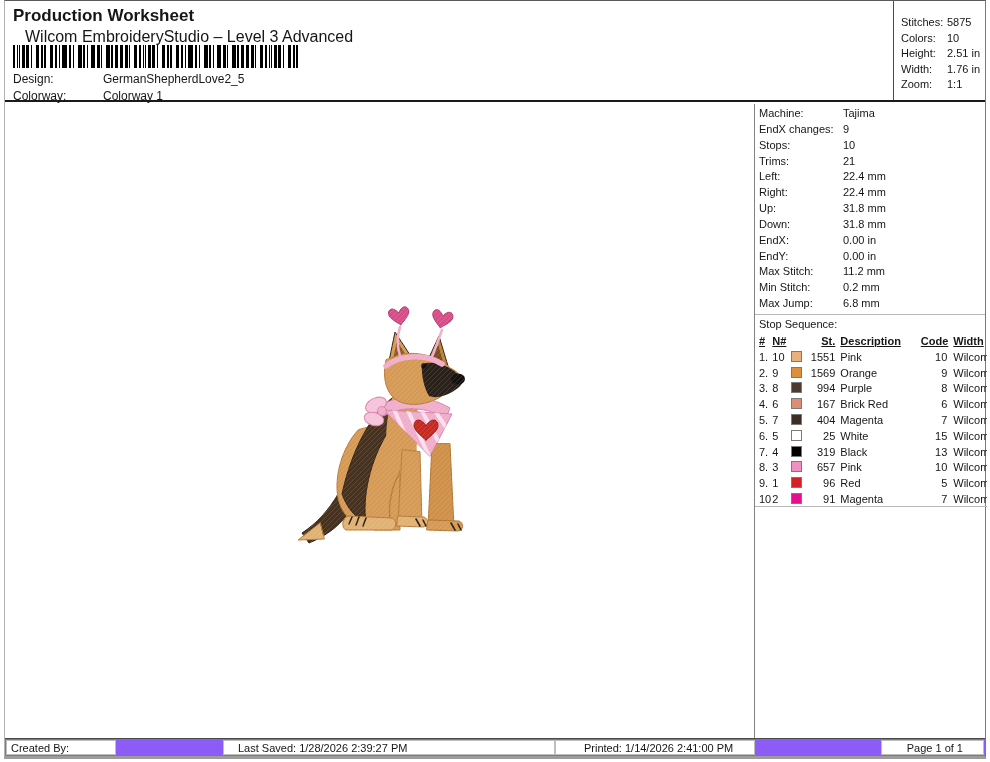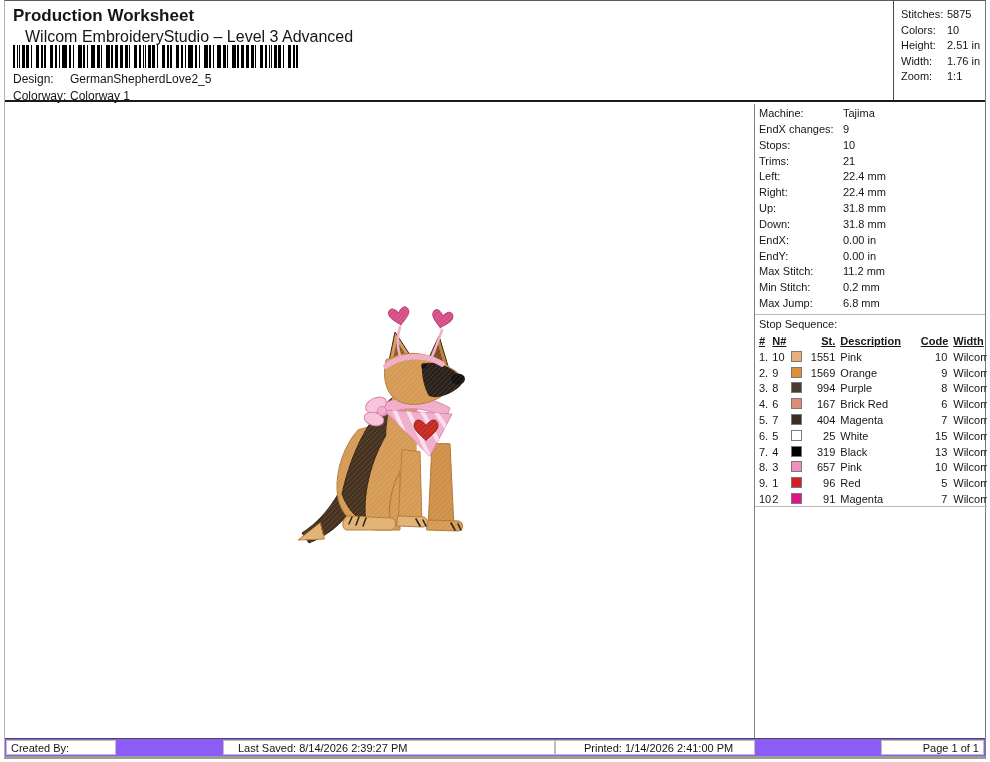--- a/index.html
+++ b/index.html
@@ -18,26 +18,26 @@
   .header { position: absolute; left: 0; top: 0; width: 100%; height: 101px;
             border-bottom: 2px solid #1a1a1a; }
   .title   { position: absolute; left: 8px; top: 5px;  font-size: 17px; font-weight: bold; }
   .subtitle{ position: absolute; left: 20px; top: 27px; font-size: 16px; text-align: center; }
   .barcode { position: absolute; left: 8px; top: 44px; width: 287px; height: 23px;
     background-color: #fff;
     background-image:
       repeating-linear-gradient(90deg,#000 0 2px,rgba(0,0,0,0) 2px 4px,#000 4px 5px,rgba(0,0,0,0) 5px 9px,#000 9px 12px,rgba(0,0,0,0) 12px 14px),
       repeating-linear-gradient(90deg,rgba(0,0,0,0) 0 6px,#000 6px 7px,rgba(0,0,0,0) 7px 13px,#000 13px 15px,rgba(0,0,0,0) 15px 18px);
   }
-  .meta-row { position: absolute; left: 8px; font-size: 12px; display: flex; }
+  .meta-row { position: absolute; left: 8px; font-size: 12px; display: flex; gap: 33px; }
   .meta-row.design   { top: 71px; }
   .meta-row.colorway { top: 88px; }
   .meta-label { width: 57px; }
   .header-stats { position: absolute; right: 0; top: 0; width: 92px; height: 100%;
-                  border-left: 1px solid #4a4a4a; padding: 6px 0 0 7px; }
+                  border-left: 1px solid #4a4a4a; padding: 14px 0 0 7px; }
   .stat-row { display: flex; font-size: 11px; line-height: 15.5px; }
   .stat-label { width: 46px; }
   
   .canvas { position: absolute; left: 0; top: 103px; bottom: 18px; width: 749px; }
   .dog { position: absolute; left: 291px; top: 198px; width: 175px; height: 245px; }
   
   .rpanel { position: absolute; left: 749px; right: 0; top: 103px; bottom: 18px;
             border-left: 1px solid #828282; font-size: 11px; }
   .mi { padding-top: 2px; }
   .mi-row { display: flex; line-height: 15.85px; padding-left: 4px; }
@@ -61,21 +61,21 @@
   .swatch { width: 11px; height: 11px; border: 1px solid #7a7a7a; display: inline-block;
             vertical-align: -1px; margin-left: 2px; background: #fff; }
   
   .footer { position: absolute; left: 0; right: 0; bottom: 0; height: 18px;
             border-top: 1px solid #4a4a4a; font-size: 11px; background: #8b5cf6; }
   .fcell { position: absolute; top: 1px; height: 15px; line-height: 14px;
            border: 1px solid #bfbfbf; background: #fff; white-space: nowrap; }
   .fc1 { left: 1px;  width: 110px; padding-left: 4px; }
   .fc2 { left: 218px; width: 332px; padding-left: 14px; }
   .fc3 { left: 550px; width: 200px; padding-left: 28px; }
-  .fc4 { right: 1px; width: 103px; text-align: right; padding-right: 4px; }
+  .fc4 { right: 1px; width: 103px; text-align: right; padding-right: 20px; }
 </style>
 </head>
 <body>
 
 <div class="sheet">
 
   <div class="header">
     <div class="title">Production Worksheet</div>
     <div class="subtitle">Wilcom EmbroideryStudio – Level 3 Advanced</div>
     <div class="barcode"></div>
@@ -354,18 +354,18 @@
               <td class="c-code">7</td>
               <td class="c-brand">Wilcom</td>
             </tr>
         </tbody>
       </table>
     </div>
   </div>
 
   <div class="footer">
     <div class="fcell fc1">Created By:</div>
-    <div class="fcell fc2">Last Saved: 8/14/2026 2:39:27 PM</div>
+    <div class="fcell fc2">Last Saved: 1/28/2026 2:39:27 PM</div>
     <div class="fcell fc3">Printed: 1/14/2026 2:41:00 PM</div>
     <div class="fcell fc4">Page 1 of 1</div>
   </div>
 
 </div>
 
 </body></html>

